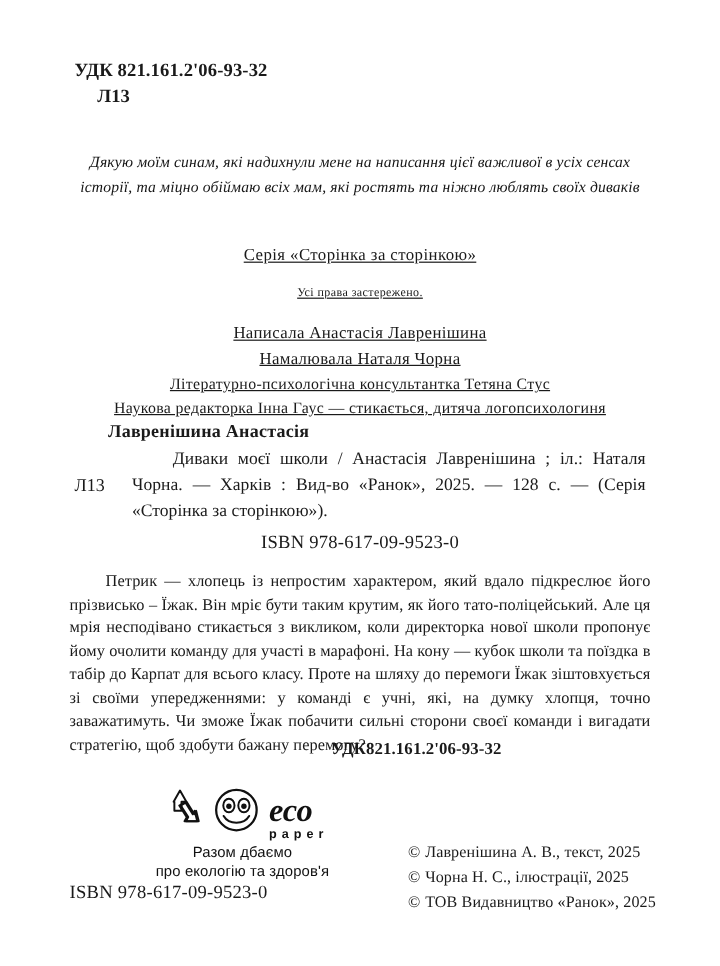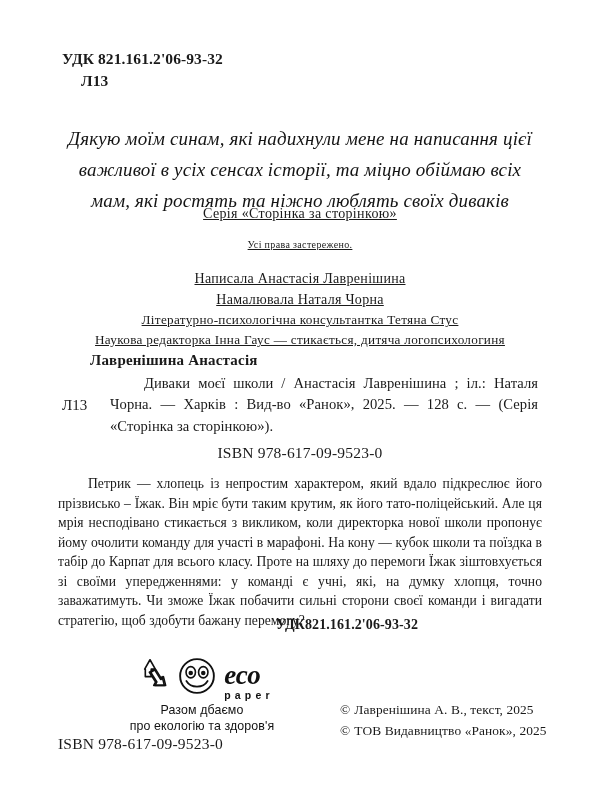--- a/index.html
+++ b/index.html
@@ -37,21 +37,21 @@
   }
 
   
   .dedication {
     position: absolute;
     left: 62px;
     top: 124px;
     width: 476px;
     text-align: center;
     font-style: italic;
-    font-size: 19px;
+    font-size: 13px;
     line-height: 1.62;
     letter-spacing: 0.15px;
     color: #141414;
   }
 
   
   .credits {
     position: absolute;
     left: 30px;
     top: 206px;
@@ -255,19 +255,22 @@
       <div>Разом дбаємо</div>
       <div>про екологію та здоров'я</div>
     </div>
   </div>
 
   <div class="copyrights">
     <div class="cline">
       <span class="cmark">©</span><span>Лавренішина А. В., текст, 2025</span>
     </div>
     <div class="cline">
+      <span class="cmark">©</span><span>Чорна Н. С., ілюстрації, 2025</span>
+    </div>
+    <div class="cline">
       <span class="cmark">©</span><span>ТОВ Видавництво «Ранок», 2025</span>
     </div>
   </div>
 
   <div class="isbn-bottom">ISBN  978-617-09-9523-0</div>
 
 </div>
 
 </body></html>

